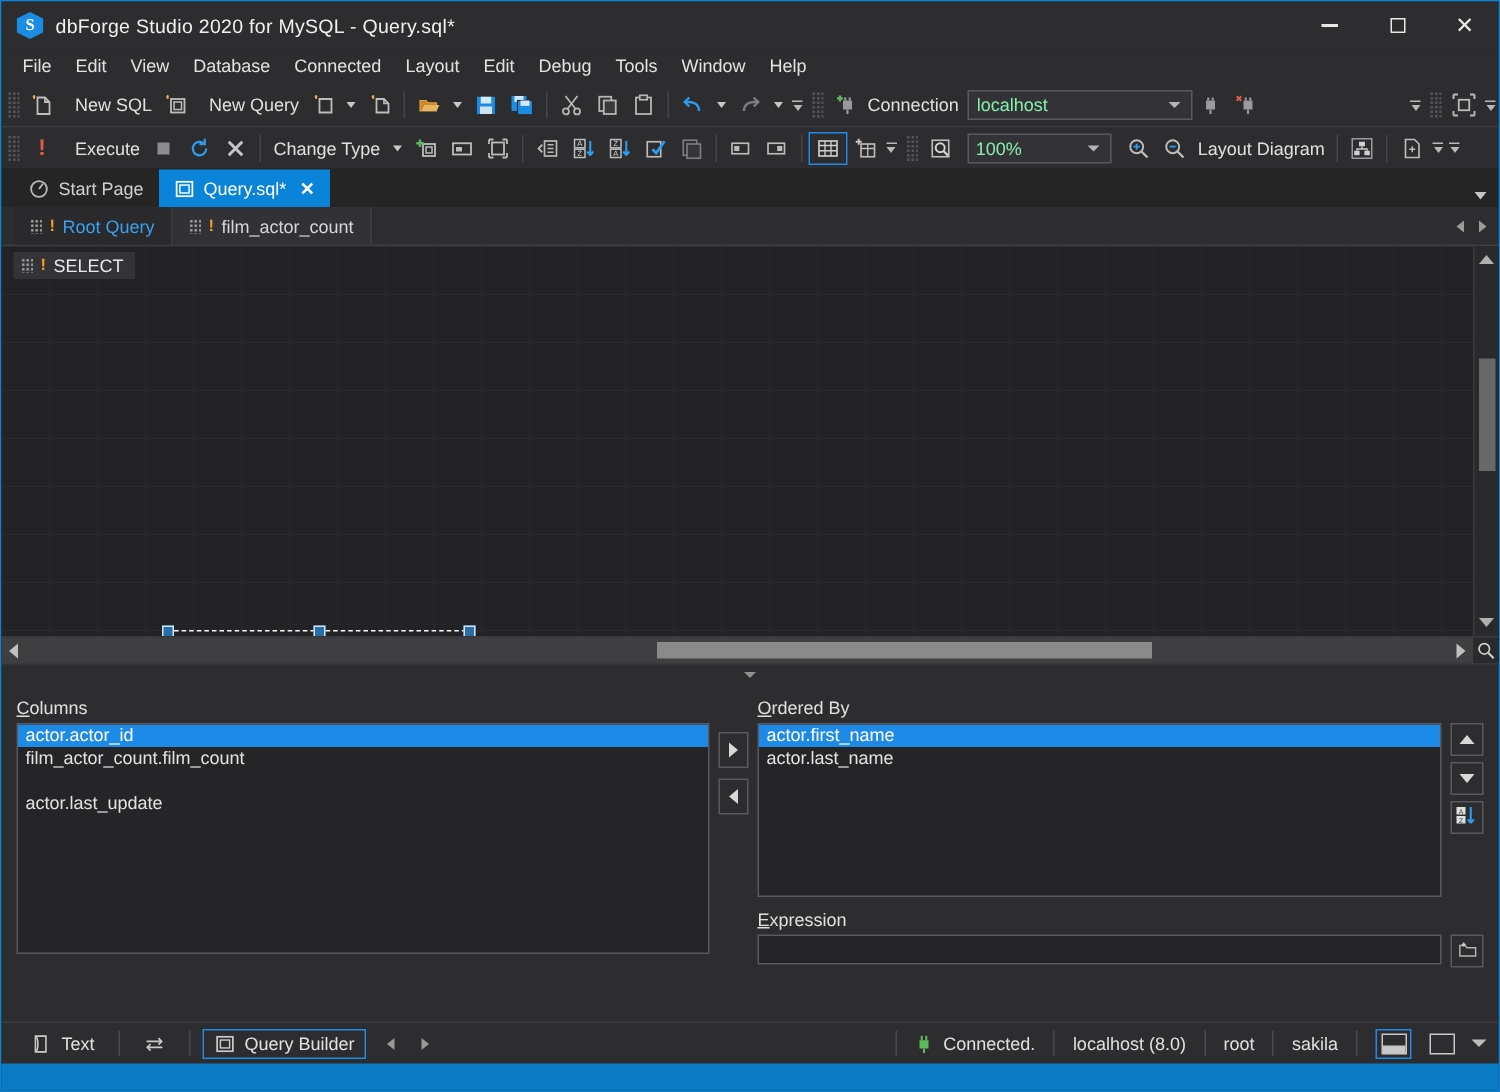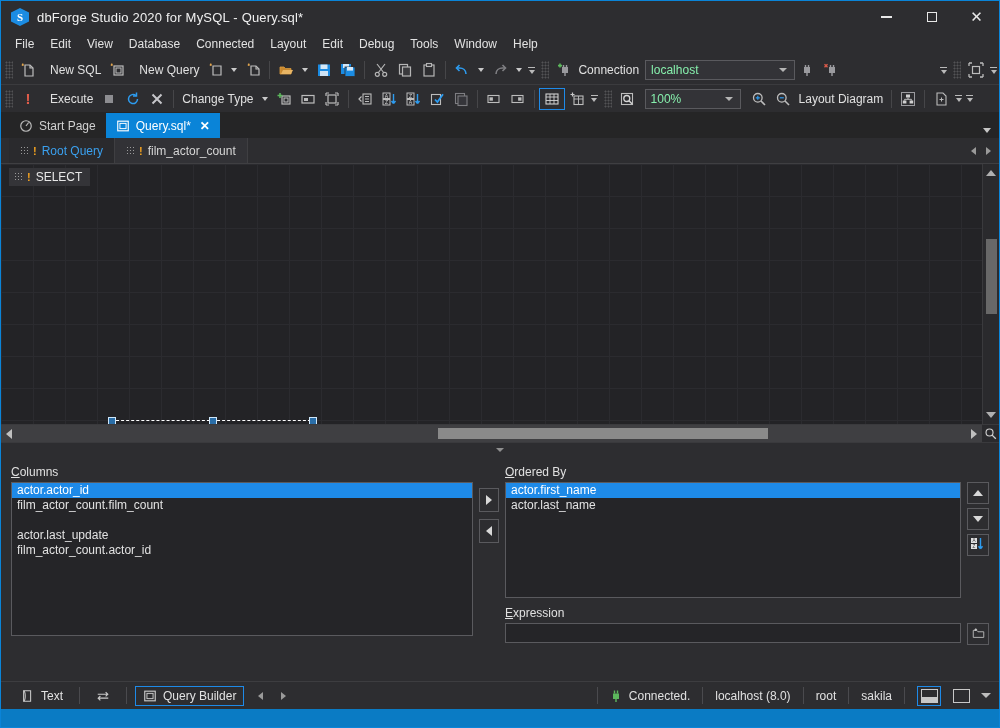--- a/index.html
+++ b/index.html
@@ -789,21 +789,20 @@
 
     <div class="clause-body">
 
       <div class="col-left">
         <div class="field-label"><u>C</u>olumns</div>
         <div class="listbox" style="height:154px;">
           <div class="li sel">actor.actor_id</div>
           <div class="li">film_actor_count.film_count</div>
           <div class="li">&nbsp;</div>
           <div class="li">actor.last_update</div>
-          <div class="li">film_actor_count.actor_id</div>
         </div>
       </div>
 
       <div class="mid-btns">
         <div class="sq-btn">
           <span style="width:0;height:0;border-top:5px solid transparent;border-bottom:5px solid transparent;border-left:6px solid #d8d8d8;"></span>
         </div>
         <div class="sq-btn">
           <span style="width:0;height:0;border-top:5px solid transparent;border-bottom:5px solid transparent;border-right:6px solid #d8d8d8;"></span>
         </div>

